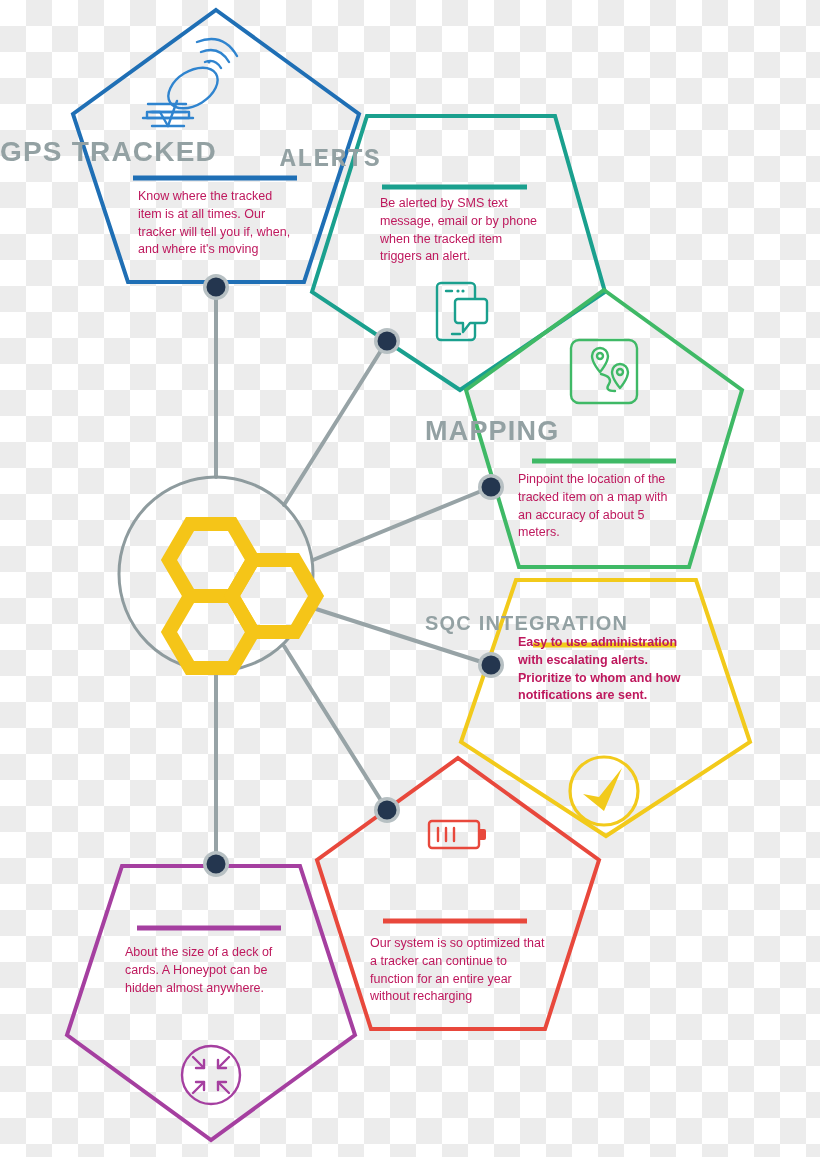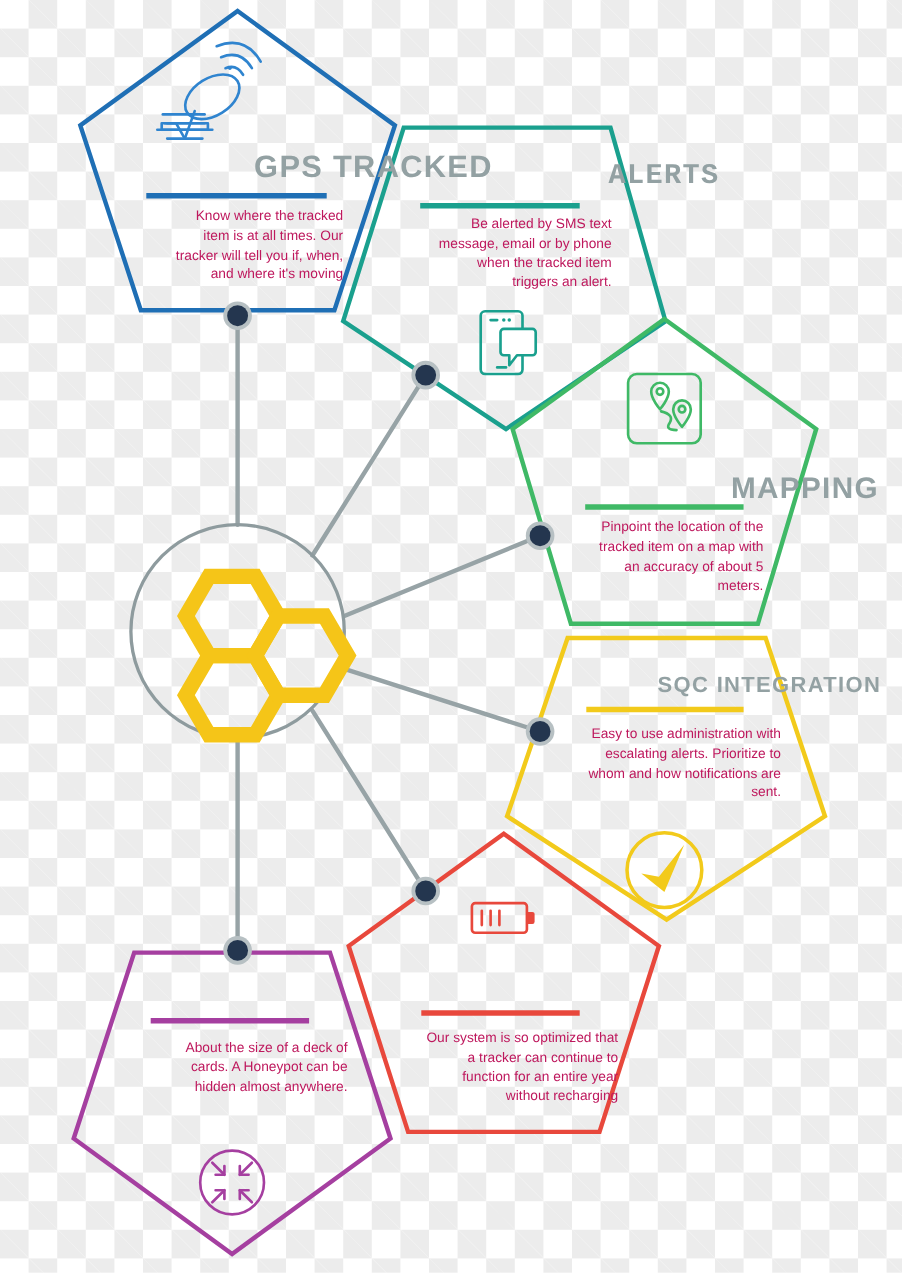--- a/index.html
+++ b/index.html
@@ -23,21 +23,21 @@
   #stage{position:absolute;inset:0;}
   svg#art{position:absolute;left:0;top:0;width:820px;height:1157px;}
   .pent{fill:none;stroke-width:4;stroke-linejoin:miter;}
   .link{stroke:#97a3a6;stroke-width:4;stroke-linecap:round;}
   .node-ring{fill:#b7c0c3;}
   .node-dot{fill:#24364f;}
   .rule{stroke-width:5;stroke-linecap:butt;}
   .ico{fill:none;stroke-width:2.4;stroke-linecap:round;stroke-linejoin:round;}
   .ico-f{stroke:none;}
 
-  .txt{position:absolute;text-align:right;padding-left:16px;}
+  .txt{position:absolute;text-align:left;}
   .title{
     font-weight:bold;color:#93a1a3;
     letter-spacing:1.2px;line-height:1;
     white-space:nowrap;
   }
   .body{
     color:#be185d;font-size:12.5px;line-height:1.42;
   }
   .hub-circle{fill:none;stroke:#8e9b9e;stroke-width:3;}
   .comb{fill:none;stroke:#f5c518;stroke-width:14;stroke-linejoin:miter;}
@@ -179,23 +179,23 @@
   </g>
 
 </svg>
 
 <div class="txt title" style="left:0;top:138px;width:432px;font-size:28px;">GPS TRACKED</div>
 <div class="txt body" style="left:138px;top:188px;width:158px;">Know where the tracked item is at all times. Our tracker will tell you if, when, and where it's moving</div>
 
 <div class="txt title" style="left:280px;top:146px;width:358px;font-size:26px;font-family:Liberation Mono, monospace;">ALERTS</div>
 <div class="txt body" style="left:380px;top:195px;width:160px;">Be alerted by SMS text message, email or by phone when the  tracked item triggers an alert.</div>
 
-<div class="txt title" style="left:425px;top:418px;width:358px;font-size:27px;margin-top:13px;">MAPPING</div>
+<div class="txt title" style="left:425px;top:418px;width:358px;font-size:27px;">MAPPING</div>
 <div class="txt body" style="left:518px;top:471px;width:160px;">Pinpoint the location of the tracked item on a map with an accuracy of about 5 meters.</div>
 
 <div class="txt title" style="left:425px;top:613px;width:360px;font-size:20px;">SQC INTEGRATION</div>
-<div class="txt body" style="left:518px;top:659px;width:176px;">Easy to use administration with escalating alerts. Prioritize to whom and how notifications are sent.</div>
+<div class="txt body" style="left:518px;top:634px;width:176px;font-weight:bold;">Easy to use administration with escalating alerts. Prioritize to whom and how notifications are sent.</div>
 
 <div class="txt body" style="left:370px;top:935px;width:176px;">Our system is so optimized that  a tracker can continue to function for an entire year without recharging</div>
 
 <div class="txt body" style="left:125px;top:944px;width:175px;">About the size of a deck of cards. A Honeypot can be hidden almost anywhere.</div>
 
 </div>
 
 </body></html>

